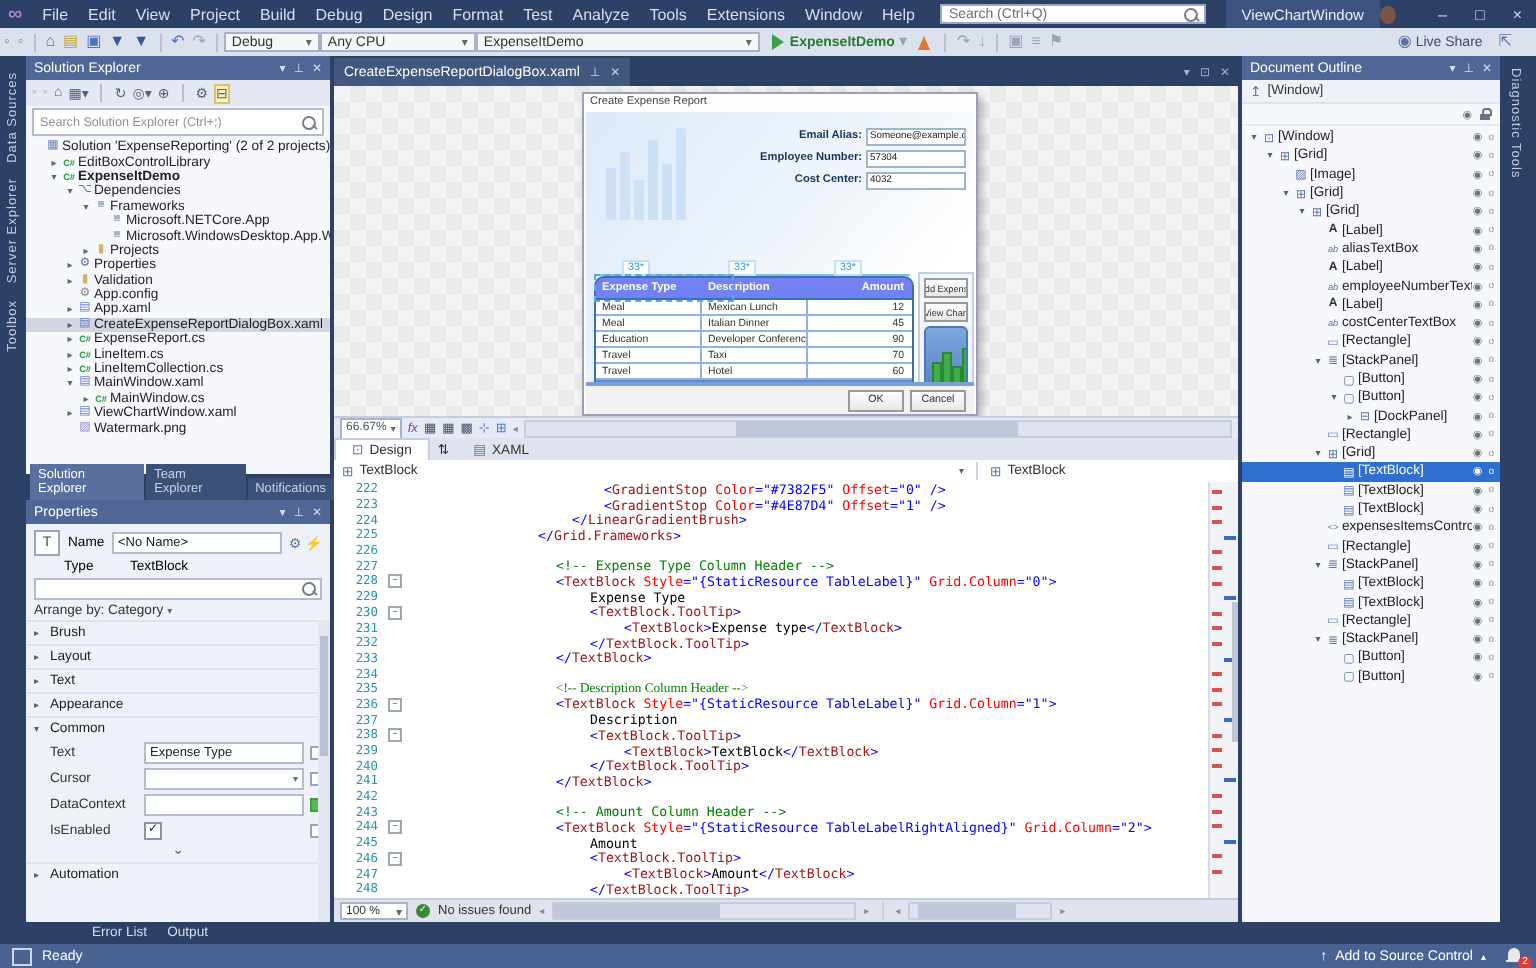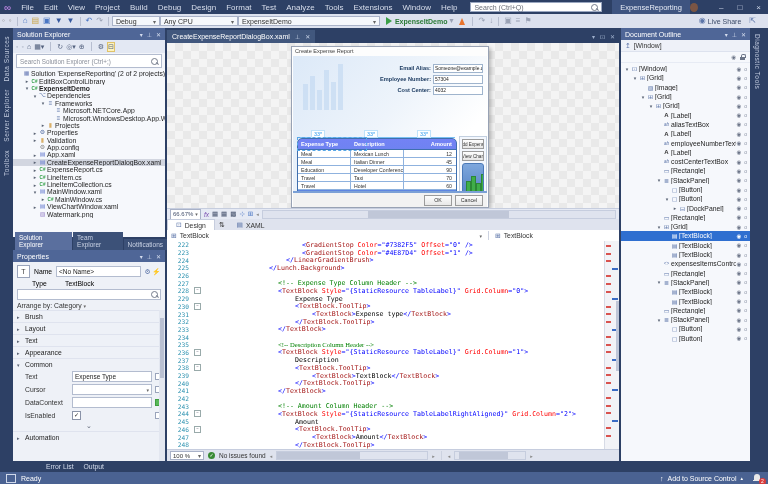--- a/index.html
+++ b/index.html
@@ -147,21 +147,21 @@
 </head>
 <body>
 
 <div class="r" id="titlebar">
   <span class="vslogo">∞</span>
   <span id="menu-items"><span class="mi">File</span><span class="mi">Edit</span><span class="mi">View</span><span class="mi">Project</span><span class="mi">Build</span><span class="mi">Debug</span><span class="mi">Design</span><span class="mi">Format</span><span class="mi">Test</span><span class="mi">Analyze</span><span class="mi">Tools</span><span class="mi">Extensions</span><span class="mi">Window</span><span class="mi">Help</span></span>
   <span id="tb-search">
     <span>Search (Ctrl+Q)</span>
     <span class="mag"></span>
   </span>
-  <span id="tb-sln">ExpenseReporting</span>
+  <span id="tb-sln">ViewChartWindow</span>
   <span class="avatar"></span>
   <span class="winbtn">–</span>
   <span class="winbtn">□</span>
   <span class="winbtn">×</span>
 </div>
 
 <div class="r" id="toolbar">
   <span class="tbi" style="color:#888">◦</span>
   <span class="tbi" style="color:#888">◦</span>
   <span class="tbsep"></span>
@@ -597,21 +597,21 @@
   <span class="crumbseg" style="width:120px">
     <span style="color:#5b74a8">⊞</span>
     <span>TextBlock</span>
   </span>
 </div>
 
 <div class="r" id="code">
     <div class="cl"><span class="ln">222</span><span class="fm"></span><span class="cc" style="padding-left: 100px;"><span class="tk-d">&lt;</span><span class="tk-t">GradientStop</span><span class="tk-x"> </span><span class="tk-a">Color</span><span class="tk-d">=</span><span class="tk-v">"#7382F5"</span><span class="tk-x"> </span><span class="tk-a">Offset</span><span class="tk-d">=</span><span class="tk-v">"0"</span><span class="tk-x"> </span><span class="tk-d">/&gt;</span></span></div>
     <div class="cl"><span class="ln">223</span><span class="fm"></span><span class="cc" style="padding-left: 100px;"><span class="tk-d">&lt;</span><span class="tk-t">GradientStop</span><span class="tk-x"> </span><span class="tk-a">Color</span><span class="tk-d">=</span><span class="tk-v">"#4E87D4"</span><span class="tk-x"> </span><span class="tk-a">Offset</span><span class="tk-d">=</span><span class="tk-v">"1"</span><span class="tk-x"> </span><span class="tk-d">/&gt;</span></span></div>
     <div class="cl"><span class="ln">224</span><span class="fm"></span><span class="cc" style="padding-left: 84px;"><span class="tk-d">&lt;/</span><span class="tk-t">LinearGradientBrush</span><span class="tk-d">&gt;</span></span></div>
-    <div class="cl"><span class="ln">225</span><span class="fm"></span><span class="cc" style="padding-left: 67px;"><span class="tk-d">&lt;/</span><span class="tk-t">Lunch.Background</span><span class="tk-d">&gt;</span></span></div>
+    <div class="cl"><span class="ln">225</span><span class="fm"></span><span class="cc" style="padding-left: 67px;"><span class="tk-d">&lt;/</span><span class="tk-t">Grid.Frameworks</span><span class="tk-d">&gt;</span></span></div>
     <div class="cl"><span class="ln">226</span><span class="fm"></span><span class="cc" style="padding-left: 0px;"></span></div>
     <div class="cl"><span class="ln">227</span><span class="fm"></span><span class="cc" style="padding-left: 76px;"><span class="tk-c">&lt;!-- Expense Type Column Header --&gt;</span></span></div>
     <div class="cl"><span class="ln">228</span><span class="fm"><b>−</b></span><span class="cc" style="padding-left: 76px;"><span class="tk-d">&lt;</span><span class="tk-t">TextBlock</span><span class="tk-x"> </span><span class="tk-a">Style</span><span class="tk-d">=</span><span class="tk-v">"{StaticResource TableLabel}"</span><span class="tk-x"> </span><span class="tk-a">Grid.Column</span><span class="tk-d">=</span><span class="tk-v">"0"</span><span class="tk-d">&gt;</span></span></div>
     <div class="cl"><span class="ln">229</span><span class="fm"></span><span class="cc" style="padding-left: 93px;"><span class="tk-x">Expense Type</span></span></div>
     <div class="cl"><span class="ln">230</span><span class="fm"><b>−</b></span><span class="cc" style="padding-left: 93px;"><span class="tk-d">&lt;</span><span class="tk-t">TextBlock.ToolTip</span><span class="tk-d">&gt;</span></span></div>
     <div class="cl"><span class="ln">231</span><span class="fm"></span><span class="cc" style="padding-left: 110px;"><span class="tk-d">&lt;</span><span class="tk-t">TextBlock</span><span class="tk-d">&gt;</span><span class="tk-x">Expense type</span><span class="tk-d">&lt;/</span><span class="tk-t">TextBlock</span><span class="tk-d">&gt;</span></span></div>
     <div class="cl"><span class="ln">232</span><span class="fm"></span><span class="cc" style="padding-left: 93px;"><span class="tk-d">&lt;/</span><span class="tk-t">TextBlock.ToolTip</span><span class="tk-d">&gt;</span></span></div>
     <div class="cl"><span class="ln">233</span><span class="fm"></span><span class="cc" style="padding-left: 76px;"><span class="tk-d">&lt;/</span><span class="tk-t">TextBlock</span><span class="tk-d">&gt;</span></span></div>
     <div class="cl"><span class="ln">234</span><span class="fm"></span><span class="cc" style="padding-left: 0px;"></span></div>
     <div class="cl"><span class="ln">235</span><span class="fm"></span><span class="cc" style="padding-left: 76px; font-family: Liberation Serif, serif;"><span class="tk-c">&lt;!-- Description Column Header --&gt;</span></span></div>

